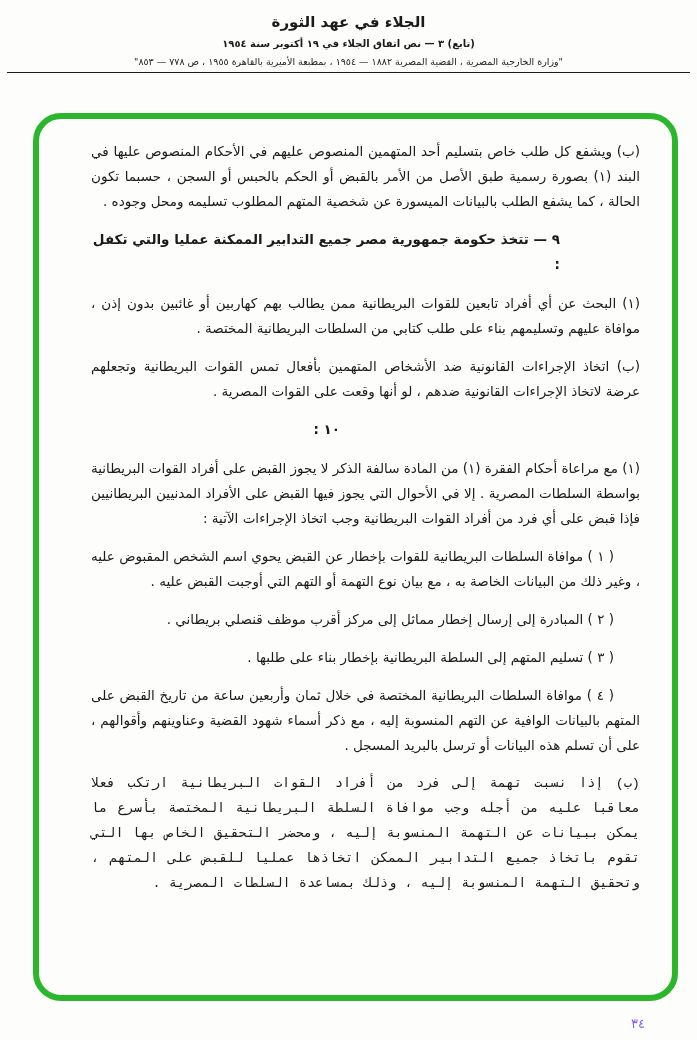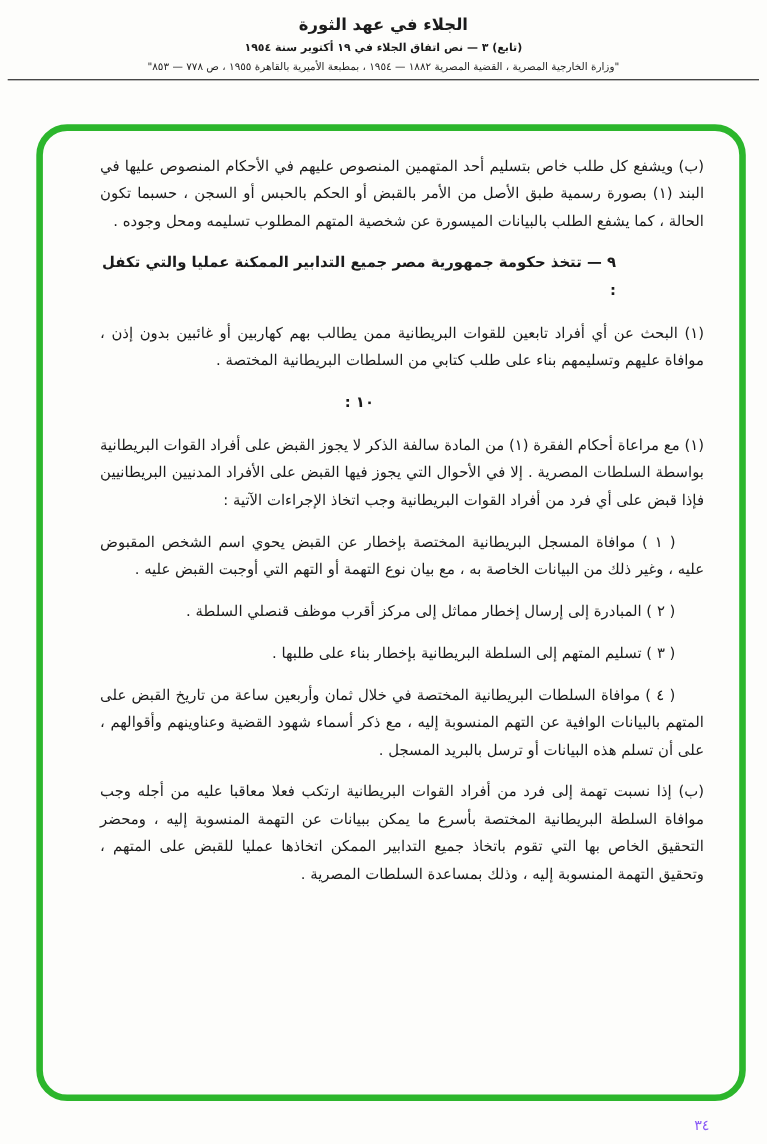--- a/index.html
+++ b/index.html
@@ -26,21 +26,21 @@
     box-sizing:border-box;
     padding:20px 32px 16px 52px;
     direction:rtl;
   }
   .para {
     margin:0 0 13px 0;
     font-size:13.5px;
     line-height:25px;
     text-align:justify;
   }
-  .para:last-child { margin-bottom:17px; }
+  .para:last-child { margin-bottom:17px;font-family:Liberation Mono, monospace; }
   .marker { white-space:nowrap; }
   .sub { text-indent:26px; }
   .heading9  { text-align:right; font-weight:bold; margin:3px 80px 14px 0; }
   .heading10 { text-align:right; font-weight:bold; margin:3px 300px 14px 0; }
 
   .page-number {
     position:absolute;
     bottom:9px; right:52px;
     font-size:13px;
     direction:rtl;
@@ -68,38 +68,42 @@
 
     <p class="para heading9">
       <span>٩ — تتخذ حكومة جمهورية مصر جميع التدابير الممكنة عمليا والتي تكفل :</span>
     </p>
 
     <p class="para">
       <span class="marker">(١)</span>
       <span>البحث عن أي أفراد تابعين للقوات البريطانية ممن يطالب بهم كهاربين أو غائبين بدون إذن ، موافاة عليهم وتسليمهم بناء على طلب كتابي من السلطات البريطانية المختصة .</span>
     </p>
 
+    <p class="para">
+      <span class="marker">(ب)</span>
+      <span>اتخاذ الإجراءات القانونية ضد الأشخاص المتهمين بأفعال تمس القوات البريطانية وتجعلهم عرضة لاتخاذ الإجراءات القانونية ضدهم ، لو أنها وقعت على القوات المصرية .</span>
+    </p>
 
     <p class="para heading10">
       <span>١٠ :</span>
     </p>
 
     <p class="para">
       <span class="marker">(١)</span>
       <span>مع مراعاة أحكام الفقرة (١) من المادة سالفة الذكر لا يجوز القبض على أفراد القوات البريطانية بواسطة السلطات المصرية . إلا في الأحوال التي يجوز فيها القبض على الأفراد المدنيين البريطانيين فإذا قبض على أي فرد من أفراد القوات البريطانية وجب اتخاذ الإجراءات الآتية :</span>
     </p>
 
     <p class="para sub">
       <span class="marker">( ١ )</span>
-      <span>موافاة المسجل البريطانية المختصة بإخطار عن القبض يحوي اسم الشخص المقبوض عليه ، وغير ذلك من البيانات الخاصة به ، مع بيان نوع التهمة أو التهم التي أوجبت القبض عليه .</span>
+      <span>موافاة السلطات البريطانية للقوات بإخطار عن القبض يحوي اسم الشخص المقبوض عليه ، وغير ذلك من البيانات الخاصة به ، مع بيان نوع التهمة أو التهم التي أوجبت القبض عليه .</span>
     </p>
 
     <p class="para sub">
       <span class="marker">( ٢ )</span>
-      <span>المبادرة إلى إرسال إخطار مماثل إلى مركز أقرب موظف قنصلي السلطة .</span>
+      <span>المبادرة إلى إرسال إخطار مماثل إلى مركز أقرب موظف قنصلي بريطاني .</span>
     </p>
 
     <p class="para sub">
       <span class="marker">( ٣ )</span>
       <span>تسليم المتهم إلى السلطة البريطانية بإخطار بناء على طلبها .</span>
     </p>
 
     <p class="para sub">
       <span class="marker">( ٤ )</span>
       <span>موافاة السلطات البريطانية المختصة في خلال ثمان وأربعين ساعة من تاريخ القبض على المتهم بالبيانات الوافية عن التهم المنسوبة إليه ، مع ذكر أسماء شهود القضية وعناوينهم وأقوالهم ، على أن تسلم هذه البيانات أو ترسل بالبريد المسجل .</span>

